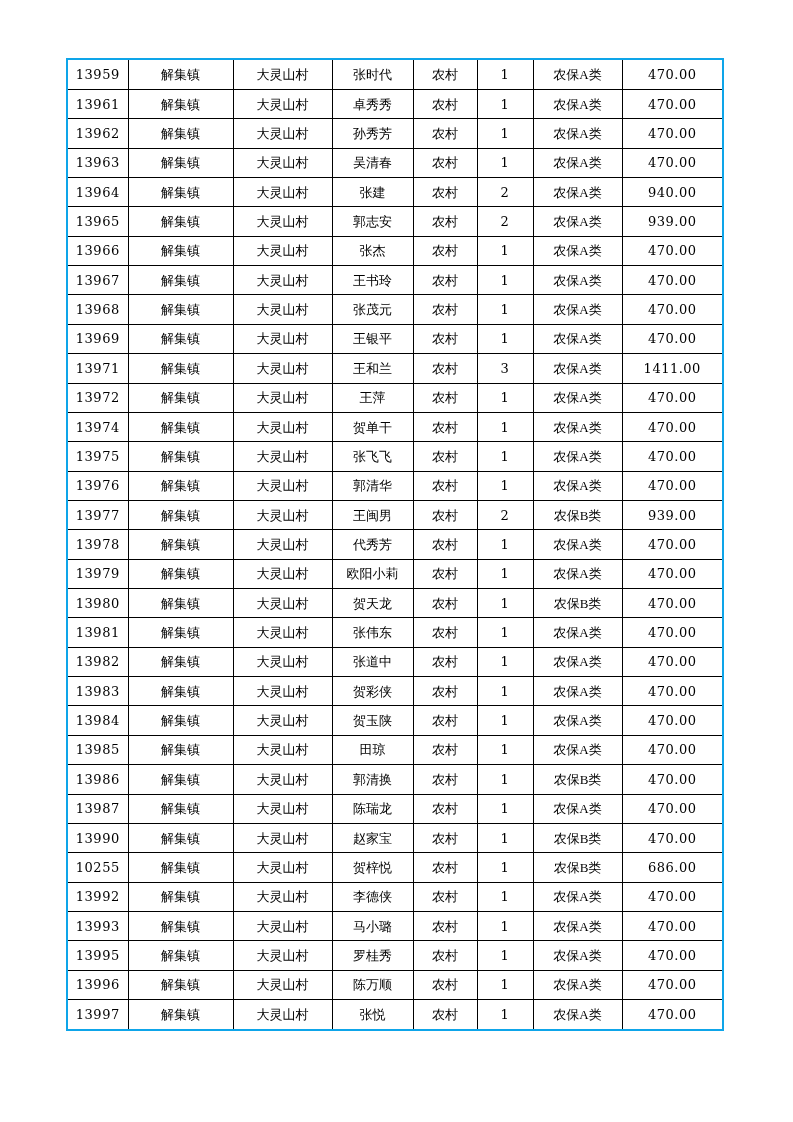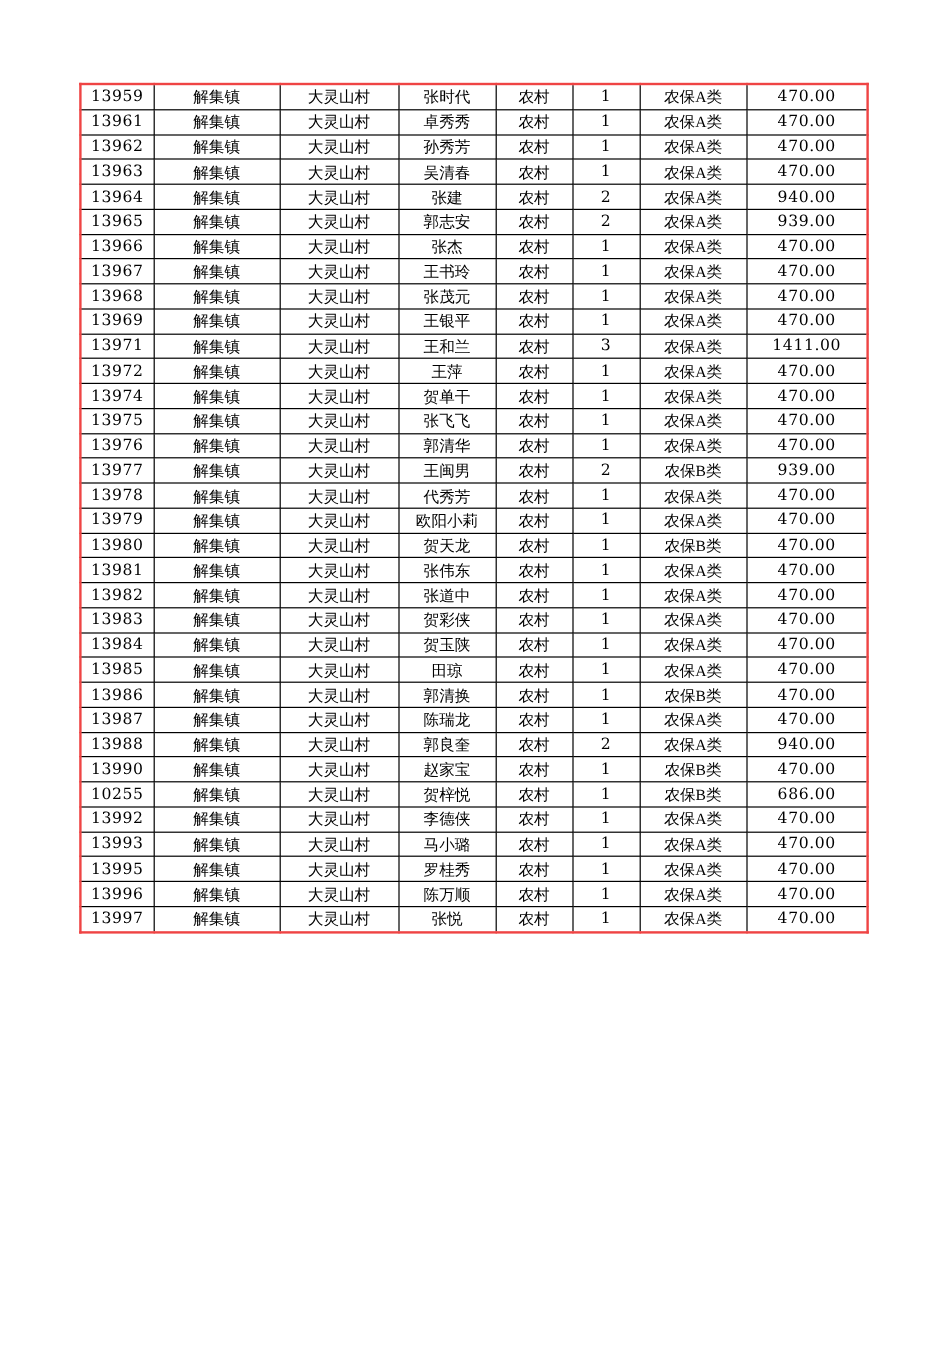--- a/index.html
+++ b/index.html
@@ -12,26 +12,26 @@
     width: 793px;
     height: 1122px;
     background: #ffffff;
     overflow: hidden;
     font-family: "Liberation Serif", "DejaVu Serif", serif;
     color: #000000;
   }
   table.record-table {
     position: absolute;
     left: 66px;
-    top: 69px;
+    top: 58px;
     width: 656px;
-    height: 709px;
+    height: 973px;
     border-collapse: collapse;
     table-layout: fixed;
-    border: 2px solid #ef4444;
+    border: 2px solid #0ea5e9;
   }
   table.record-table td {
     border: 1px solid #000000;
     text-align: center;
     vertical-align: middle;
     font-size: 13px;
     line-height: 1;
     padding: 0;
     overflow: hidden;
     white-space: nowrap;
@@ -319,30 +319,20 @@
     <td class="num">13987</td>
     <td>解集镇</td>
     <td>大灵山村</td>
     <td>陈瑞龙</td>
     <td>农村</td>
     <td class="num">1</td>
     <td>农保A类</td>
     <td class="num">470.00</td>
   </tr>
         <tr>
-    <td class="num">13988</td>
-    <td>解集镇</td>
-    <td>大灵山村</td>
-    <td>郭良奎</td>
-    <td>农村</td>
-    <td class="num">2</td>
-    <td>农保A类</td>
-    <td class="num">940.00</td>
-  </tr>
-        <tr>
     <td class="num">13990</td>
     <td>解集镇</td>
     <td>大灵山村</td>
     <td>赵家宝</td>
     <td>农村</td>
     <td class="num">1</td>
     <td>农保B类</td>
     <td class="num">470.00</td>
   </tr>
         <tr>

